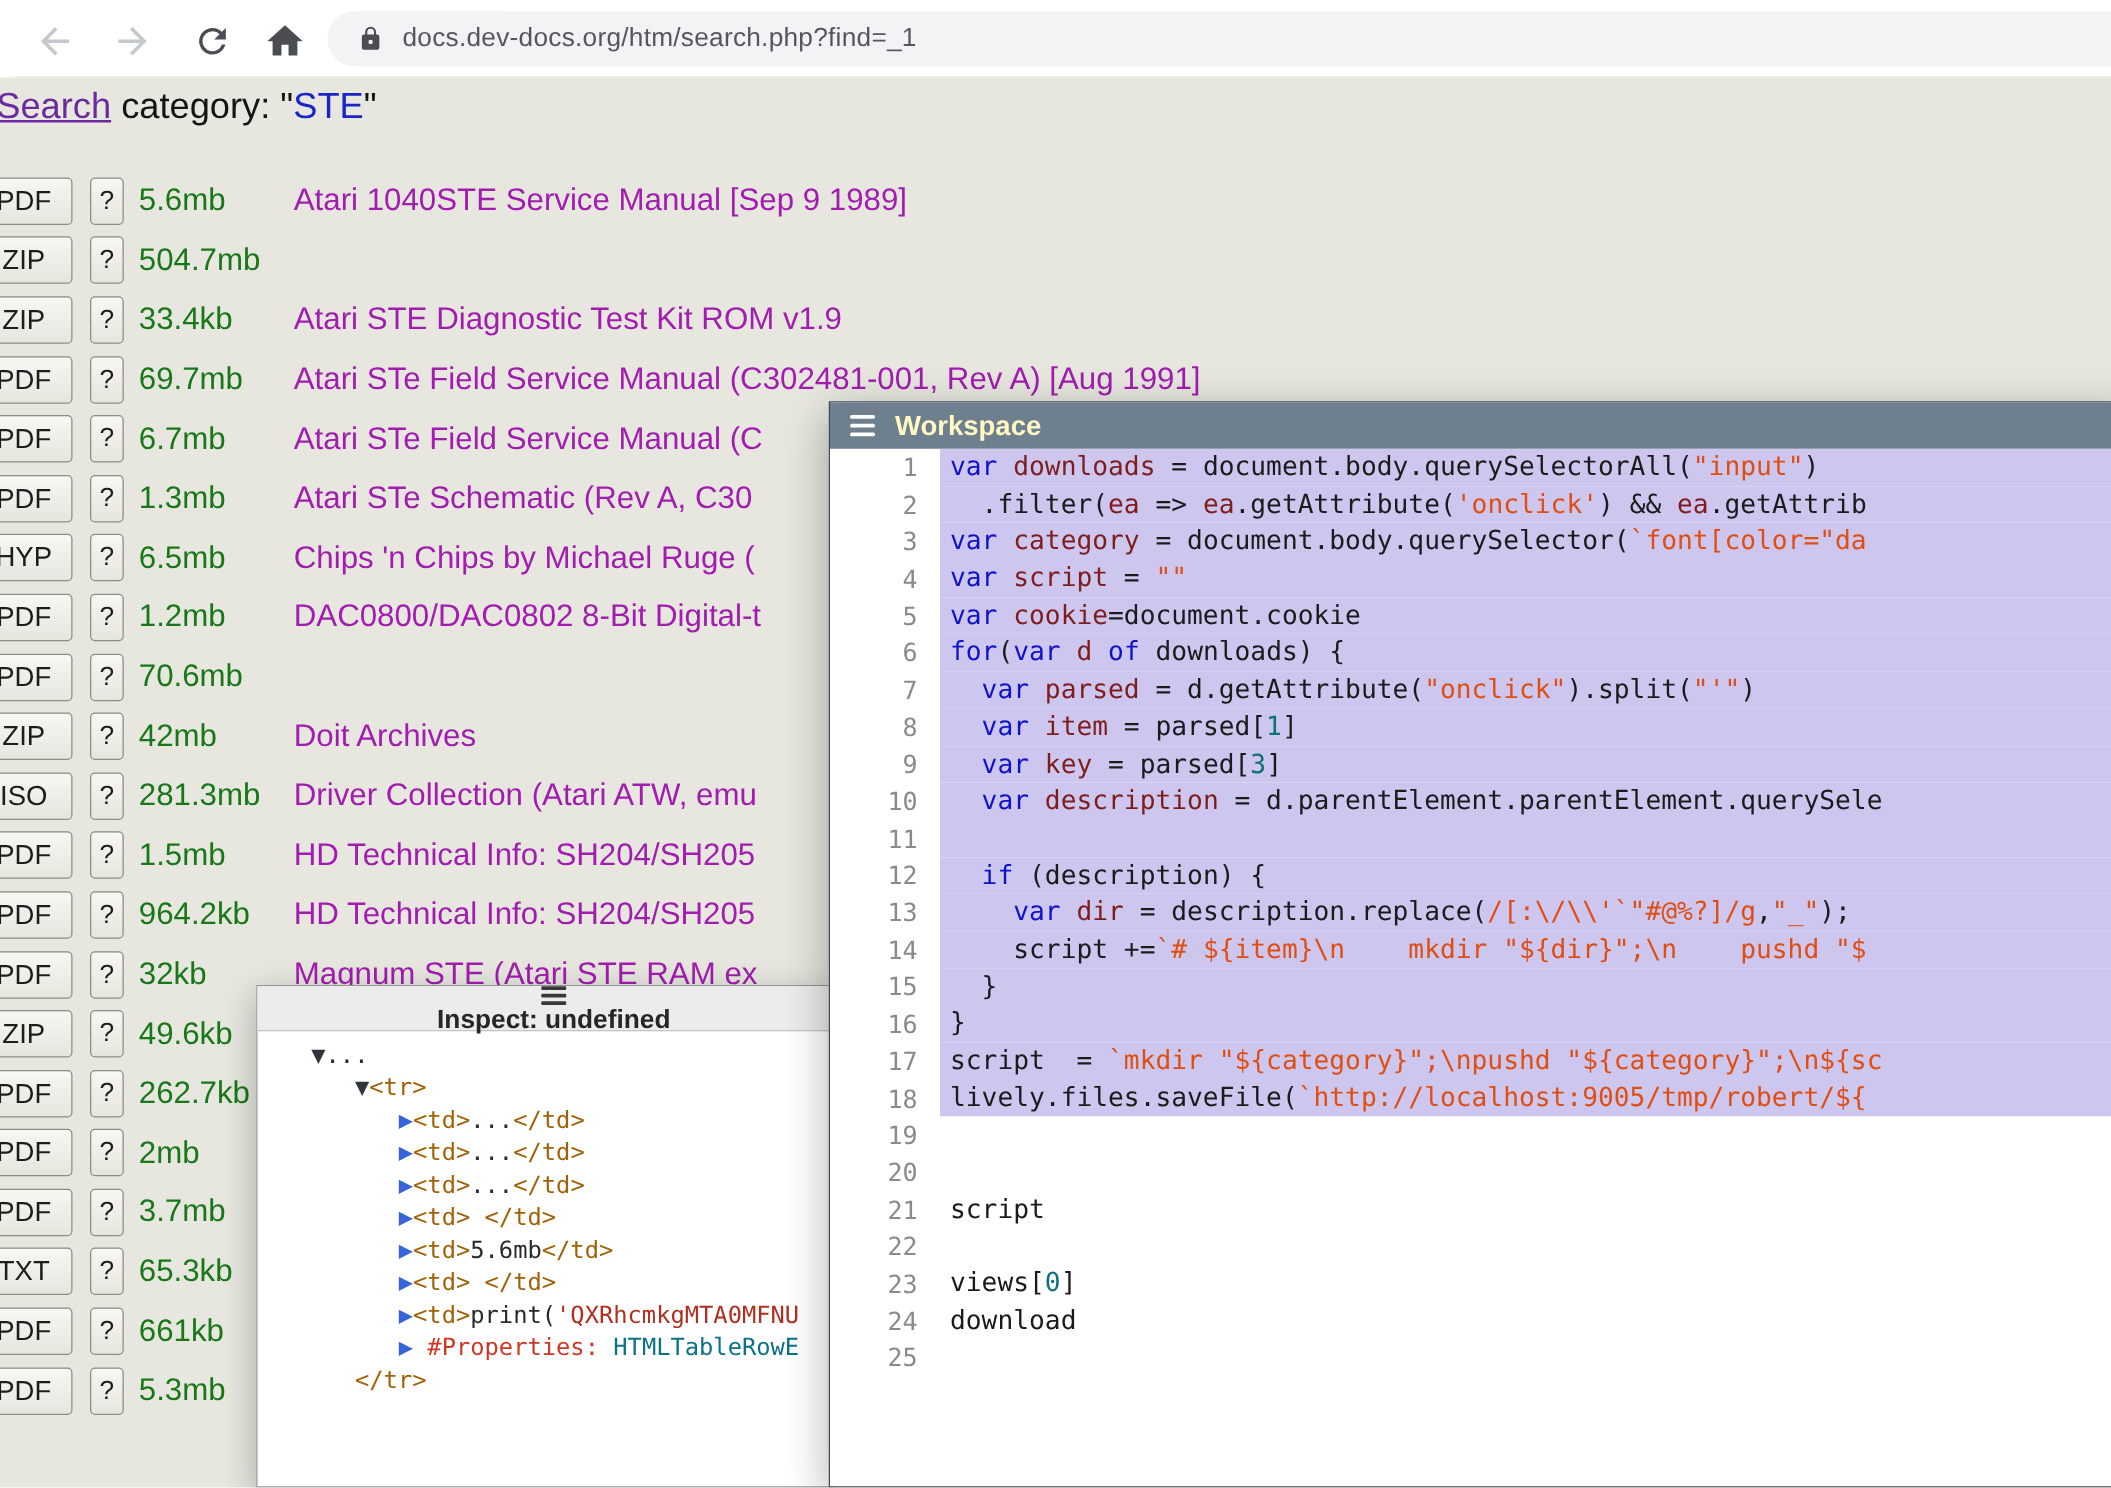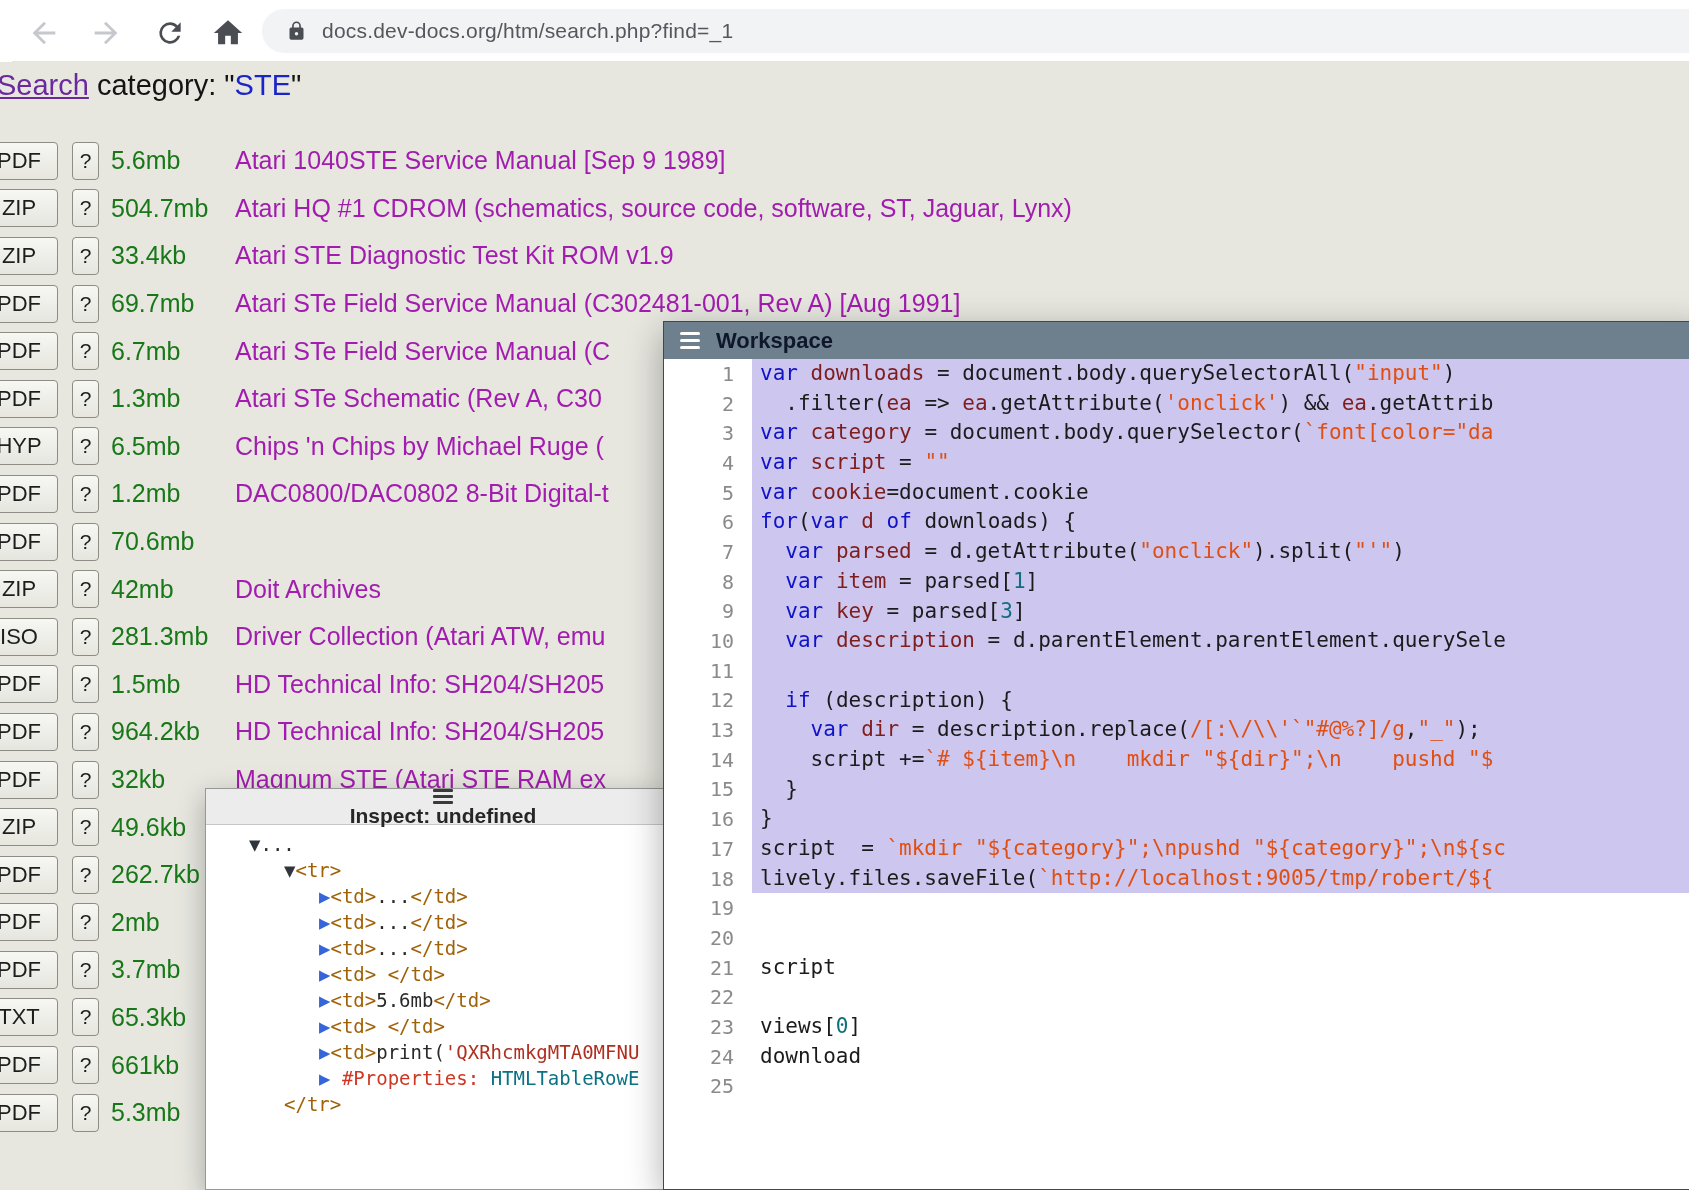--- a/index.html
+++ b/index.html
@@ -50,21 +50,21 @@
   .itok.str  { color:#b03020; }
   .itok.prop { color:#cf3723; }
   .itok.cls  { color:#0b7285; }
 
   
   .workspace { position:absolute; left:663px; top:321px; width:1046px; height:869px; background:#fff;
                border:1px solid #3f4852; box-shadow:0 10px 34px rgba(0,0,0,.32); z-index:10; }
   .ws-bar { height:37px; background:#6e7f8e; display:flex; align-items:center; }
   .wburger { width:20px; margin-left:16px; display:flex; flex-direction:column; gap:4px; }
   .wburger i { display:block; height:3px; background:#fff; border-radius:1.5px; }
-  .ws-title { color:#0f172a; font-weight:bold; font-size:22px; margin-left:16px; }
+  .ws-title { color:#fef9c3; font-weight:bold; font-size:22px; margin-left:16px; }
   .ws-body { position:absolute; top:37px; left:0; right:0; bottom:0; overflow:hidden;
              font-family:"DejaVu Sans Mono","Liberation Mono",monospace; font-size:21px; }
   .crow { display:flex; height:29.7px; align-items:center; }
   .lnum { width:88px; text-align:right; padding-right:18px; color:#8a8a8a; flex:none; font-size:20px; }
   .ctext { flex:1; white-space:pre; padding-left:8px; height:29.7px; line-height:29.7px; overflow:hidden; }
   .ctext.sel { background:#cdc7f0; }
   .tok.k { color:#0f12c8; }
   .tok.i { color:#7f1d1d; }
   .tok.s { color:#e04e12; }
   .tok.n { color:#0f6f7c; }
@@ -110,21 +110,20 @@
         <div class="frow">
           <button class="ftype">PDF</button>
           <button class="fq">?</button>
           <span class="fsize">5.6mb</span>
           <span class="ftitle">Atari 1040STE Service Manual [Sep 9 1989]</span>
         </div>
         <div class="frow">
           <button class="ftype">ZIP</button>
           <button class="fq">?</button>
           <span class="fsize">504.7mb</span>
-          <span class="ftitle">Atari HQ #1 CDROM (schematics, source code, software, ST, Jaguar, Lynx)</span>
         </div>
         <div class="frow">
           <button class="ftype">ZIP</button>
           <button class="fq">?</button>
           <span class="fsize">33.4kb</span>
           <span class="ftitle">Atari STE Diagnostic Test Kit ROM v1.9</span>
         </div>
         <div class="frow">
           <button class="ftype">PDF</button>
           <button class="fq">?</button>

